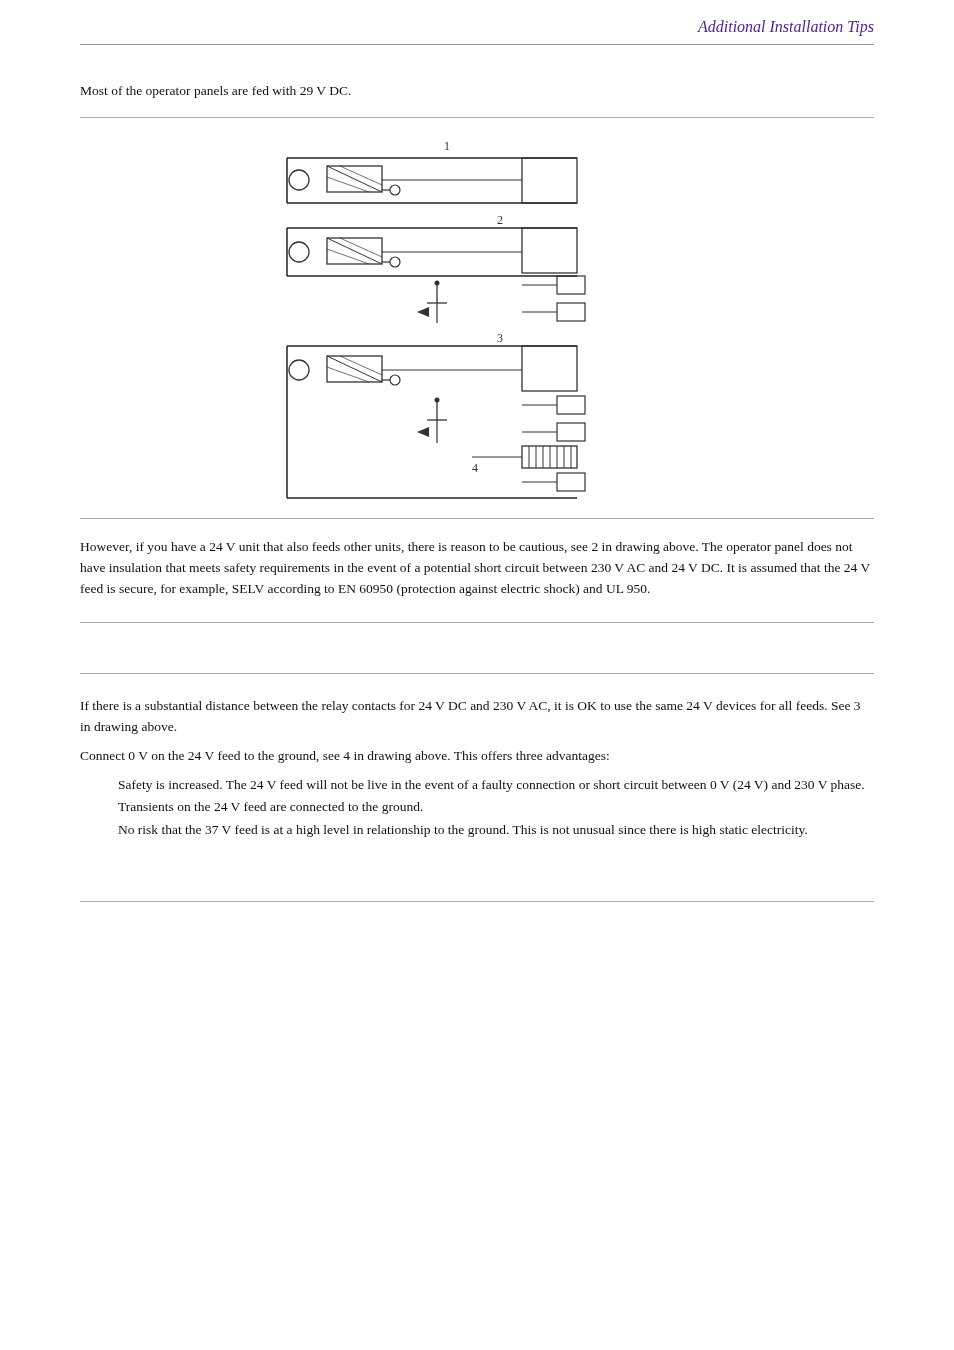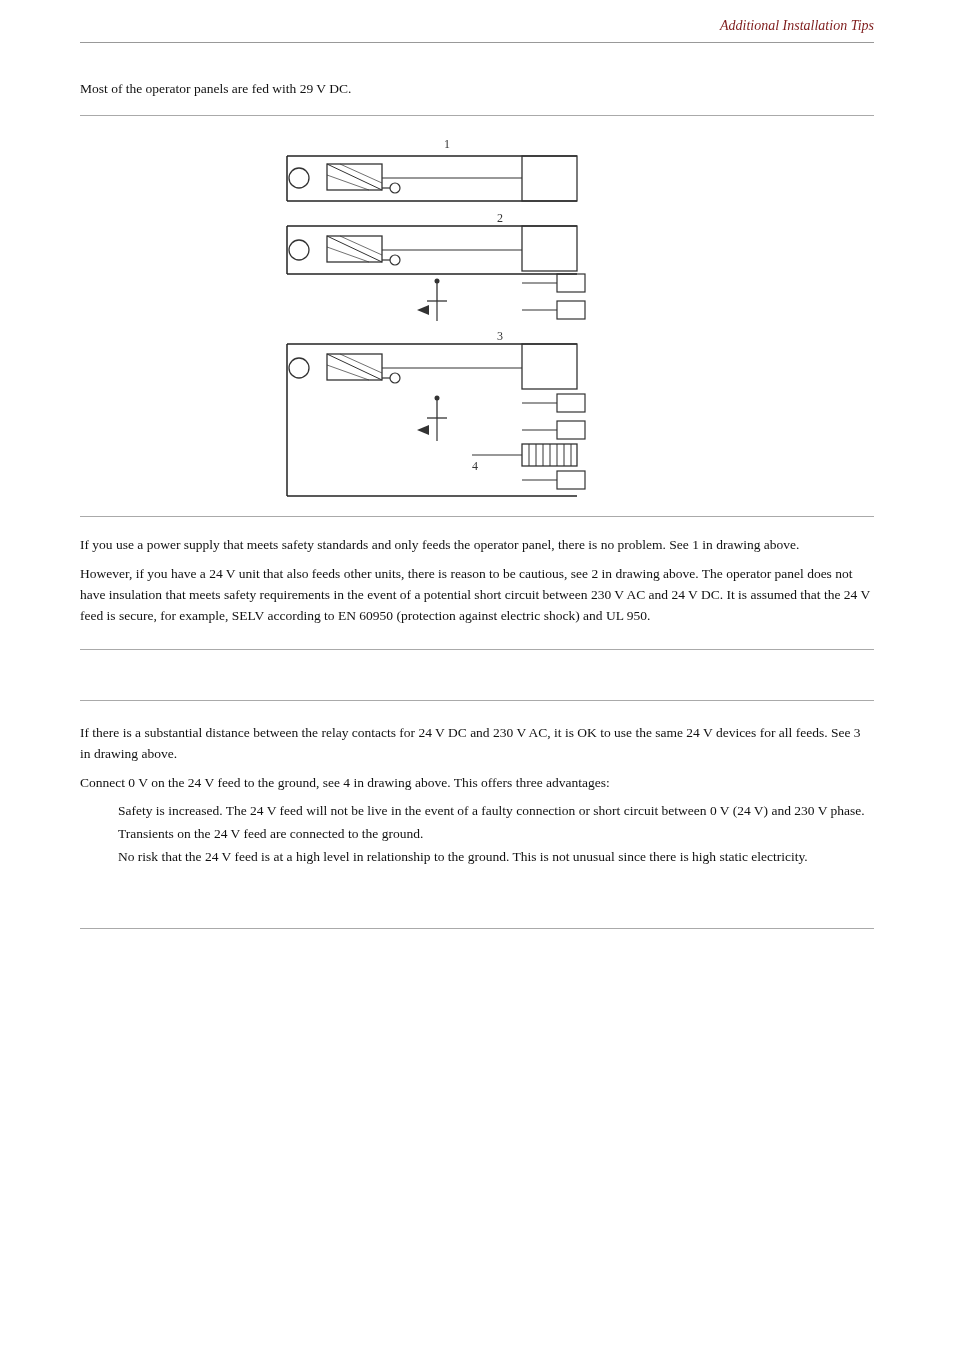--- a/index.html
+++ b/index.html
@@ -23,22 +23,22 @@
     .header {
       display: flex;
       justify-content: flex-end;
       align-items: center;
       border-bottom: 1.5px solid #999;
       padding: 18px 0 8px 0;
       margin-bottom: 0;
     }
     .header-title {
       font-style: italic;
-      font-size: 14px;
-      color: #7f1d1d;
+      font-size: 16px;
+      color: #4c1d95;
     }
 
     
     .section1 {
       margin-top: 38px;
     }
     .intro-text {
       font-size: 13.5px;
       margin-bottom: 18px;
     }
@@ -218,35 +218,34 @@
 
         <polygon points="190,304 202,299 202,309" fill="#333"></polygon>
 
         <text x="270" y="214" font-family="Times New Roman" font-size="12" fill="#333">3</text>
 
         <text x="245" y="344" font-family="Times New Roman" font-size="12" fill="#333">4</text>
 
       </svg>
     </div>
 
-    <p class="body-text">If you use a power supply that meets safety standards and only feeds the operator panel, there is no problem.  See 1 in drawing above.</p>
     <p class="body-text">However, if you have a 24 V unit that also feeds other units, there is reason to be cautious, see 2 in drawing above.  The operator panel does not have insulation that meets safety requirements in the event of a potential short circuit between 230 V AC and 24 V DC. It is assumed that the 24 V feed is secure, for example, SELV according to EN 60950 (protection against electric shock) and UL 950.</p>
   </div>
 
   <hr class="divider">
 
   <div class="section2">
 
     <hr class="divider" style="margin-top:50px;">
 
     <p class="body-text">If there is a substantial distance between the relay contacts for 24 V DC and 230 V AC, it is OK to use the same 24 V devices for all feeds.  See 3 in drawing above.</p>
     <p class="body-text">Connect 0 V on the 24 V feed to the ground, see 4 in drawing above.  This offers three advantages:</p>
 
     <div class="bullet-list">
       <p class="bullet-item">Safety is increased.  The 24 V feed will not be live in the event of a faulty connection or short circuit between 0 V (24 V) and 230 V phase.</p>
       <p class="bullet-item">Transients on the 24 V feed are connected to the ground.</p>
-      <p class="bullet-item">No risk that the 24 V feed is at a high level in relationship to the ground.  This is not unusual since there is high static electricity.</p>
+      <p class="bullet-item">No risk that the 37 V feed is at a high level in relationship to the ground.  This is not unusual since there is high static electricity.</p>
     </div>
   </div>
 
   <hr class="bottom-divider">
 
 </div>
 
 </body></html>

